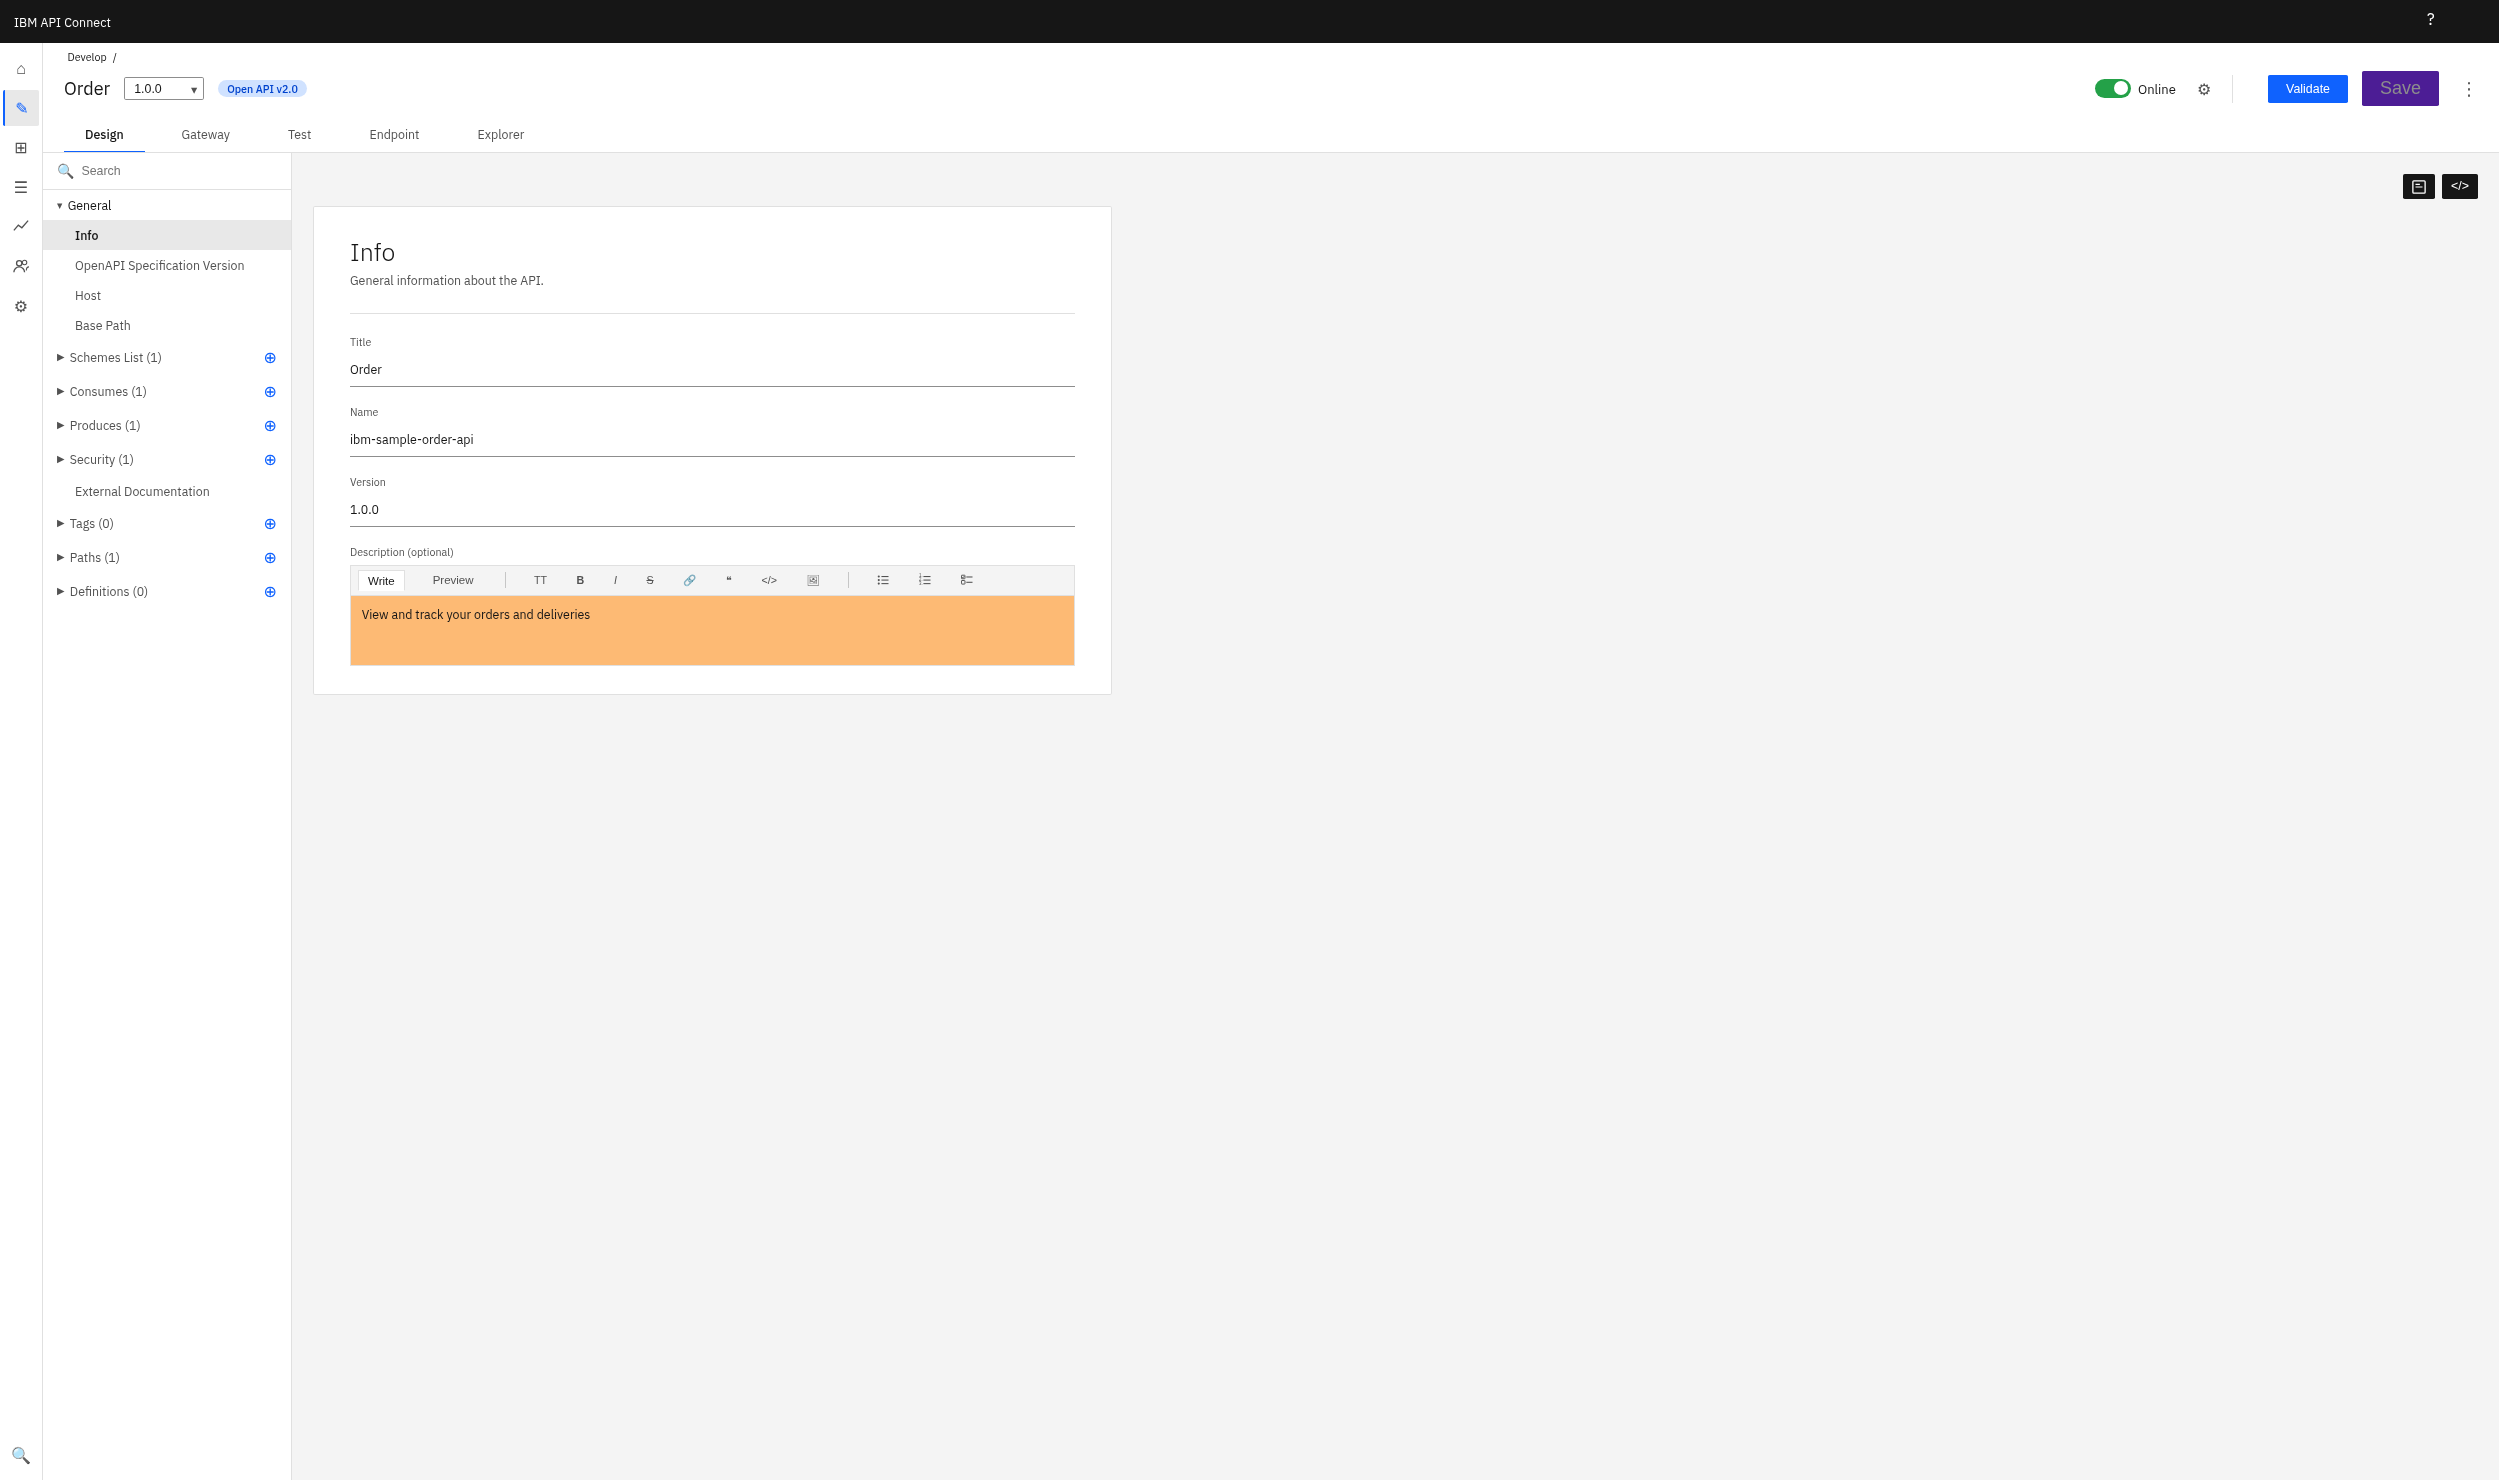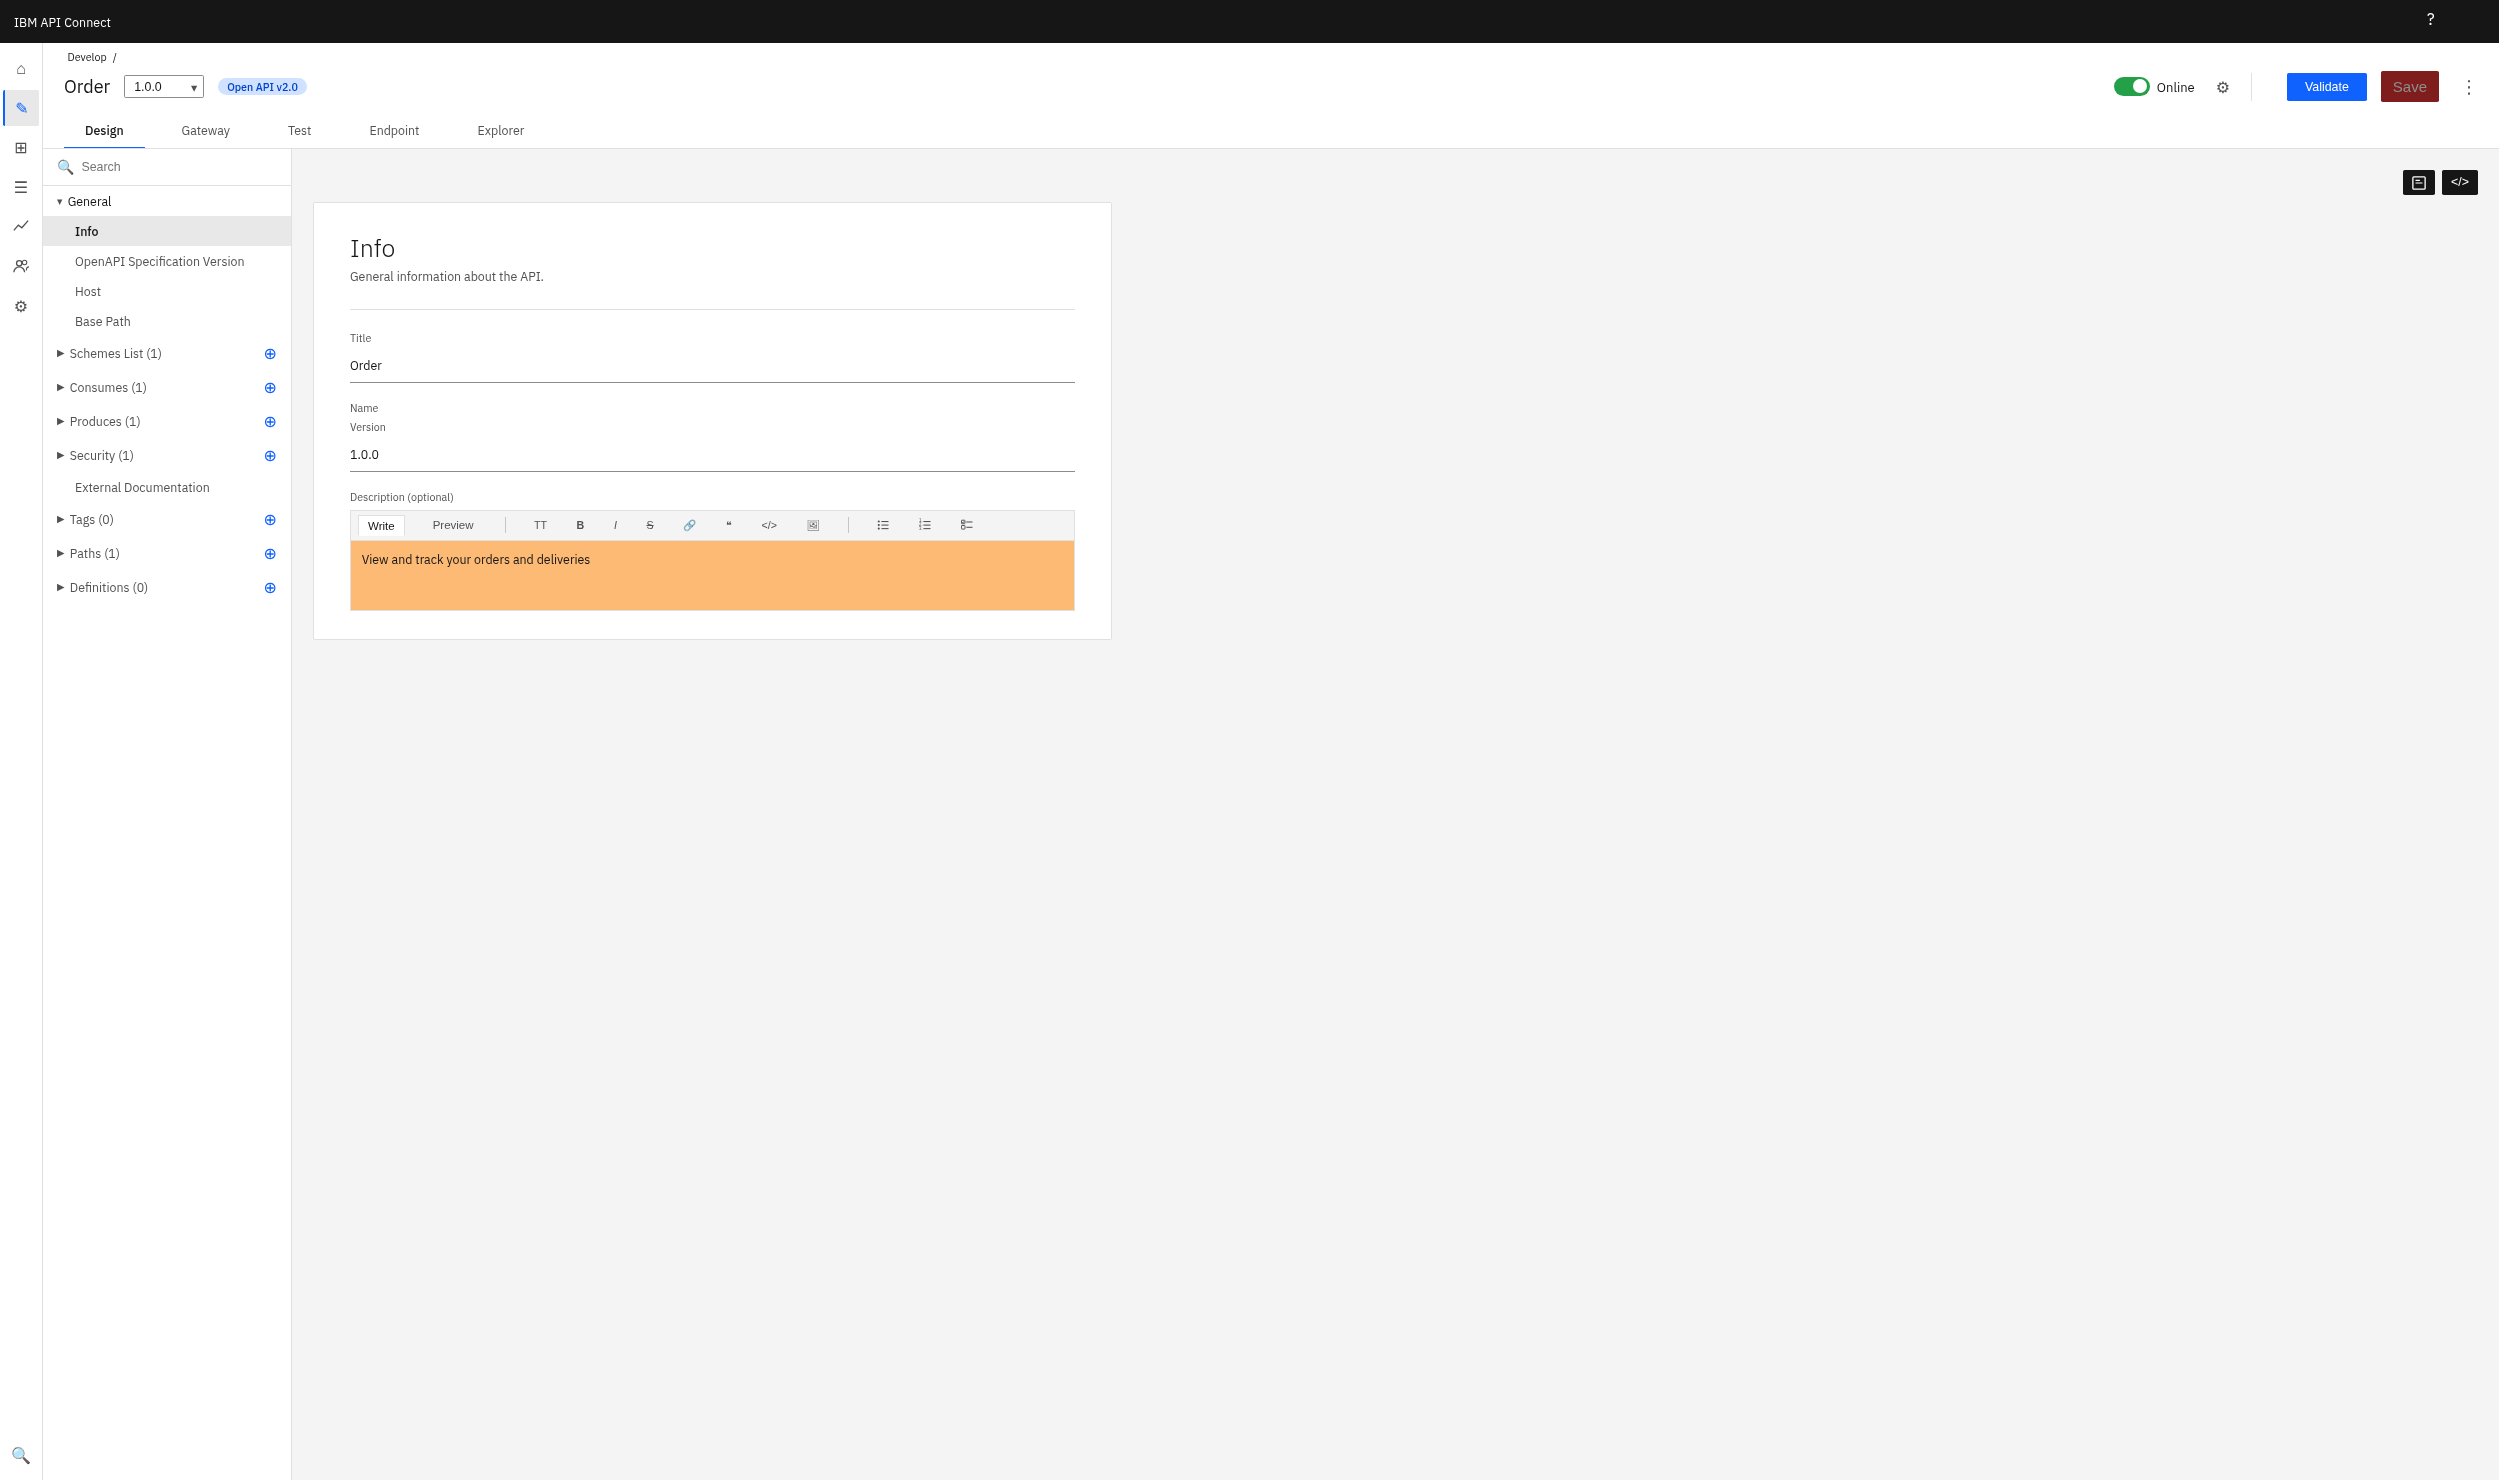--- a/index.html
+++ b/index.html
@@ -88,22 +88,22 @@
     .toggle-switch::after {
       content: ''; position: absolute; top: 2.7px; right: 2.7px;
       width: 14px; height: 14px; background: #fff; border-radius: 50%;
     }
     .settings-icon { font-size: 16px; color: #525252; cursor: pointer; margin-left: 7px; }
     .btn-validate {
       background: #0f62fe; color: #fff; border: none; padding: 7px 18px;
       font-size: 12.4px; cursor: pointer; border-radius: 1.8px; margin-left: 14px;
     }
     .btn-save {
-      background: #7f1d1d; color: #8d8d8d; border: none; padding: 7px 12px;
-      font-size: 15px; cursor: not-allowed; border-radius: 1.8px;
+      background: #4c1d95; color: #8d8d8d; border: none; padding: 7px 18px;
+      font-size: 18px; cursor: not-allowed; border-radius: 1.8px;
     }
     .more-icon { font-size: 18px; color: #525252; cursor: pointer; margin-left: 7px; }
 
     
     .tabs-row {
       display: flex; gap: 16px;
     }
     .tab {
       padding: 9px 21px; font-size: 12.4px; color: #525252; cursor: pointer;
       border-bottom: 1.8px solid transparent; white-space: nowrap;
@@ -365,20 +365,21 @@
 
           <hr class="divider">
 
           <div>
             <div class="field-label">Title</div>
             <div class="field-value">Order</div>
           </div>
 
           <div>
             <div class="field-label">Name</div>
+            <div class="field-value">ibm-sample-order-api</div>
           </div>
 
           <div>
             <div class="field-label">Version</div>
             <div class="field-value">1.0.0</div>
           </div>
 
           <div class="desc-section">
             <div class="field-label">Description (optional)</div>
             <div class="desc-toolbar">

